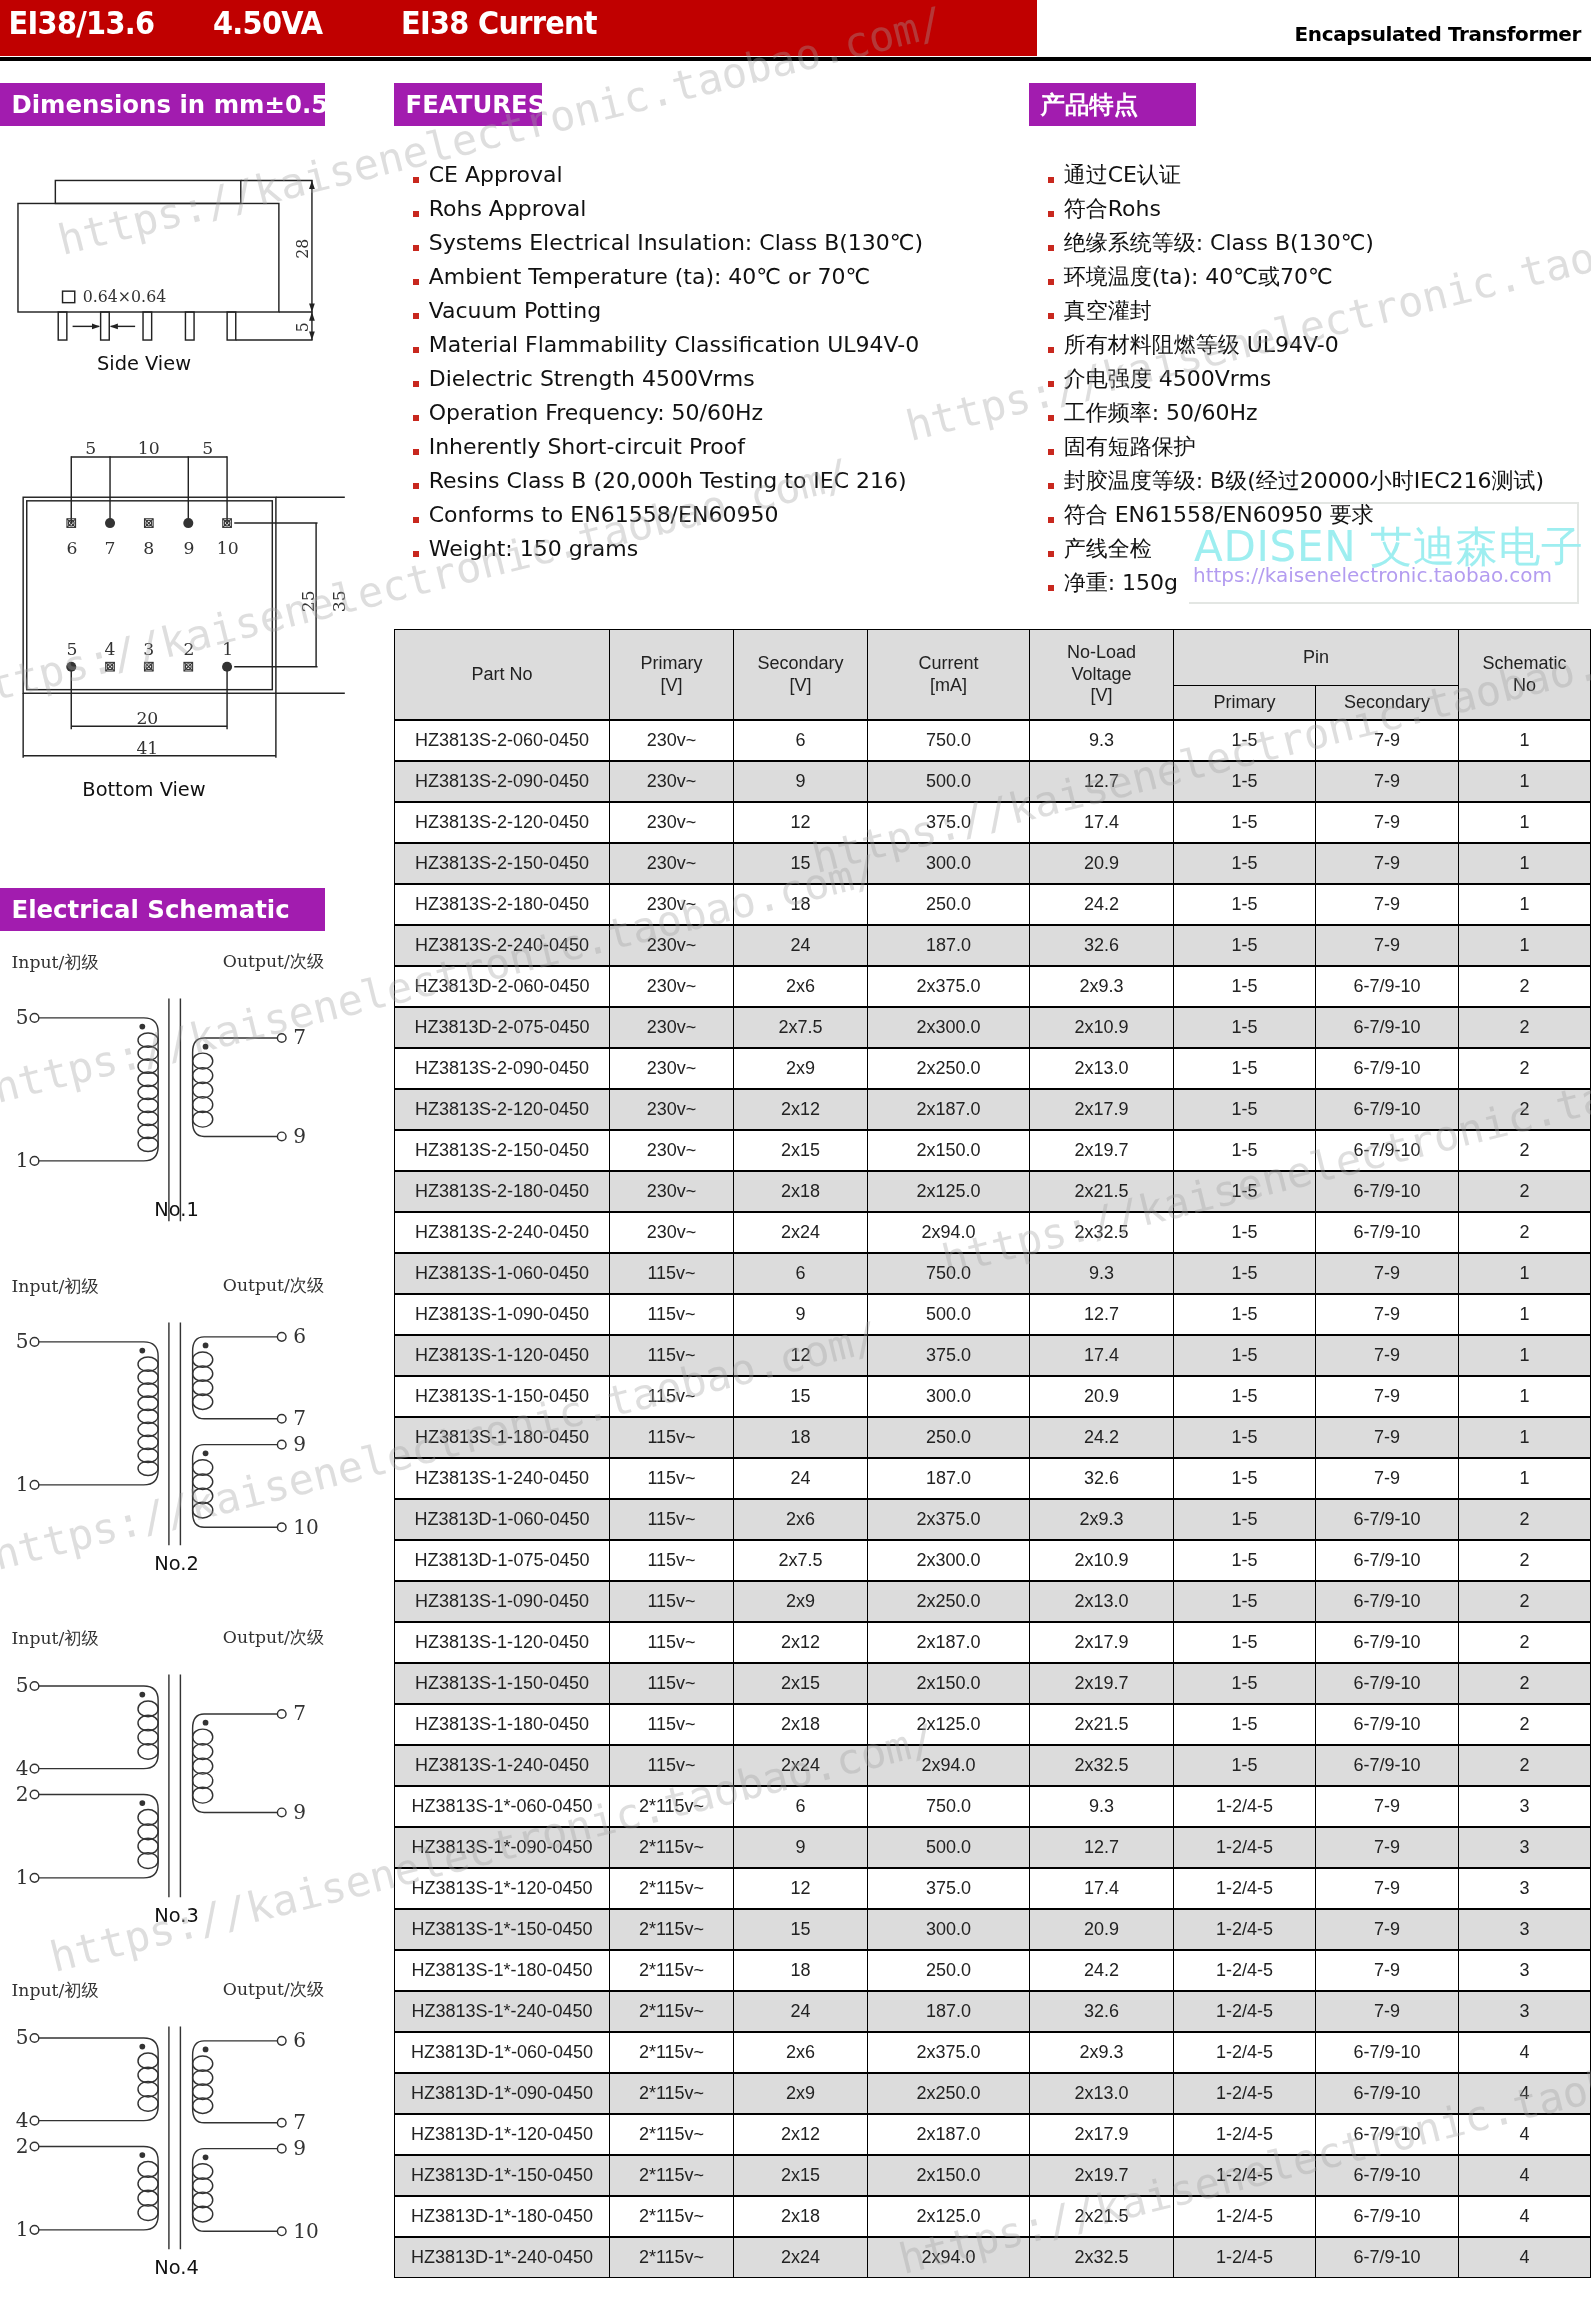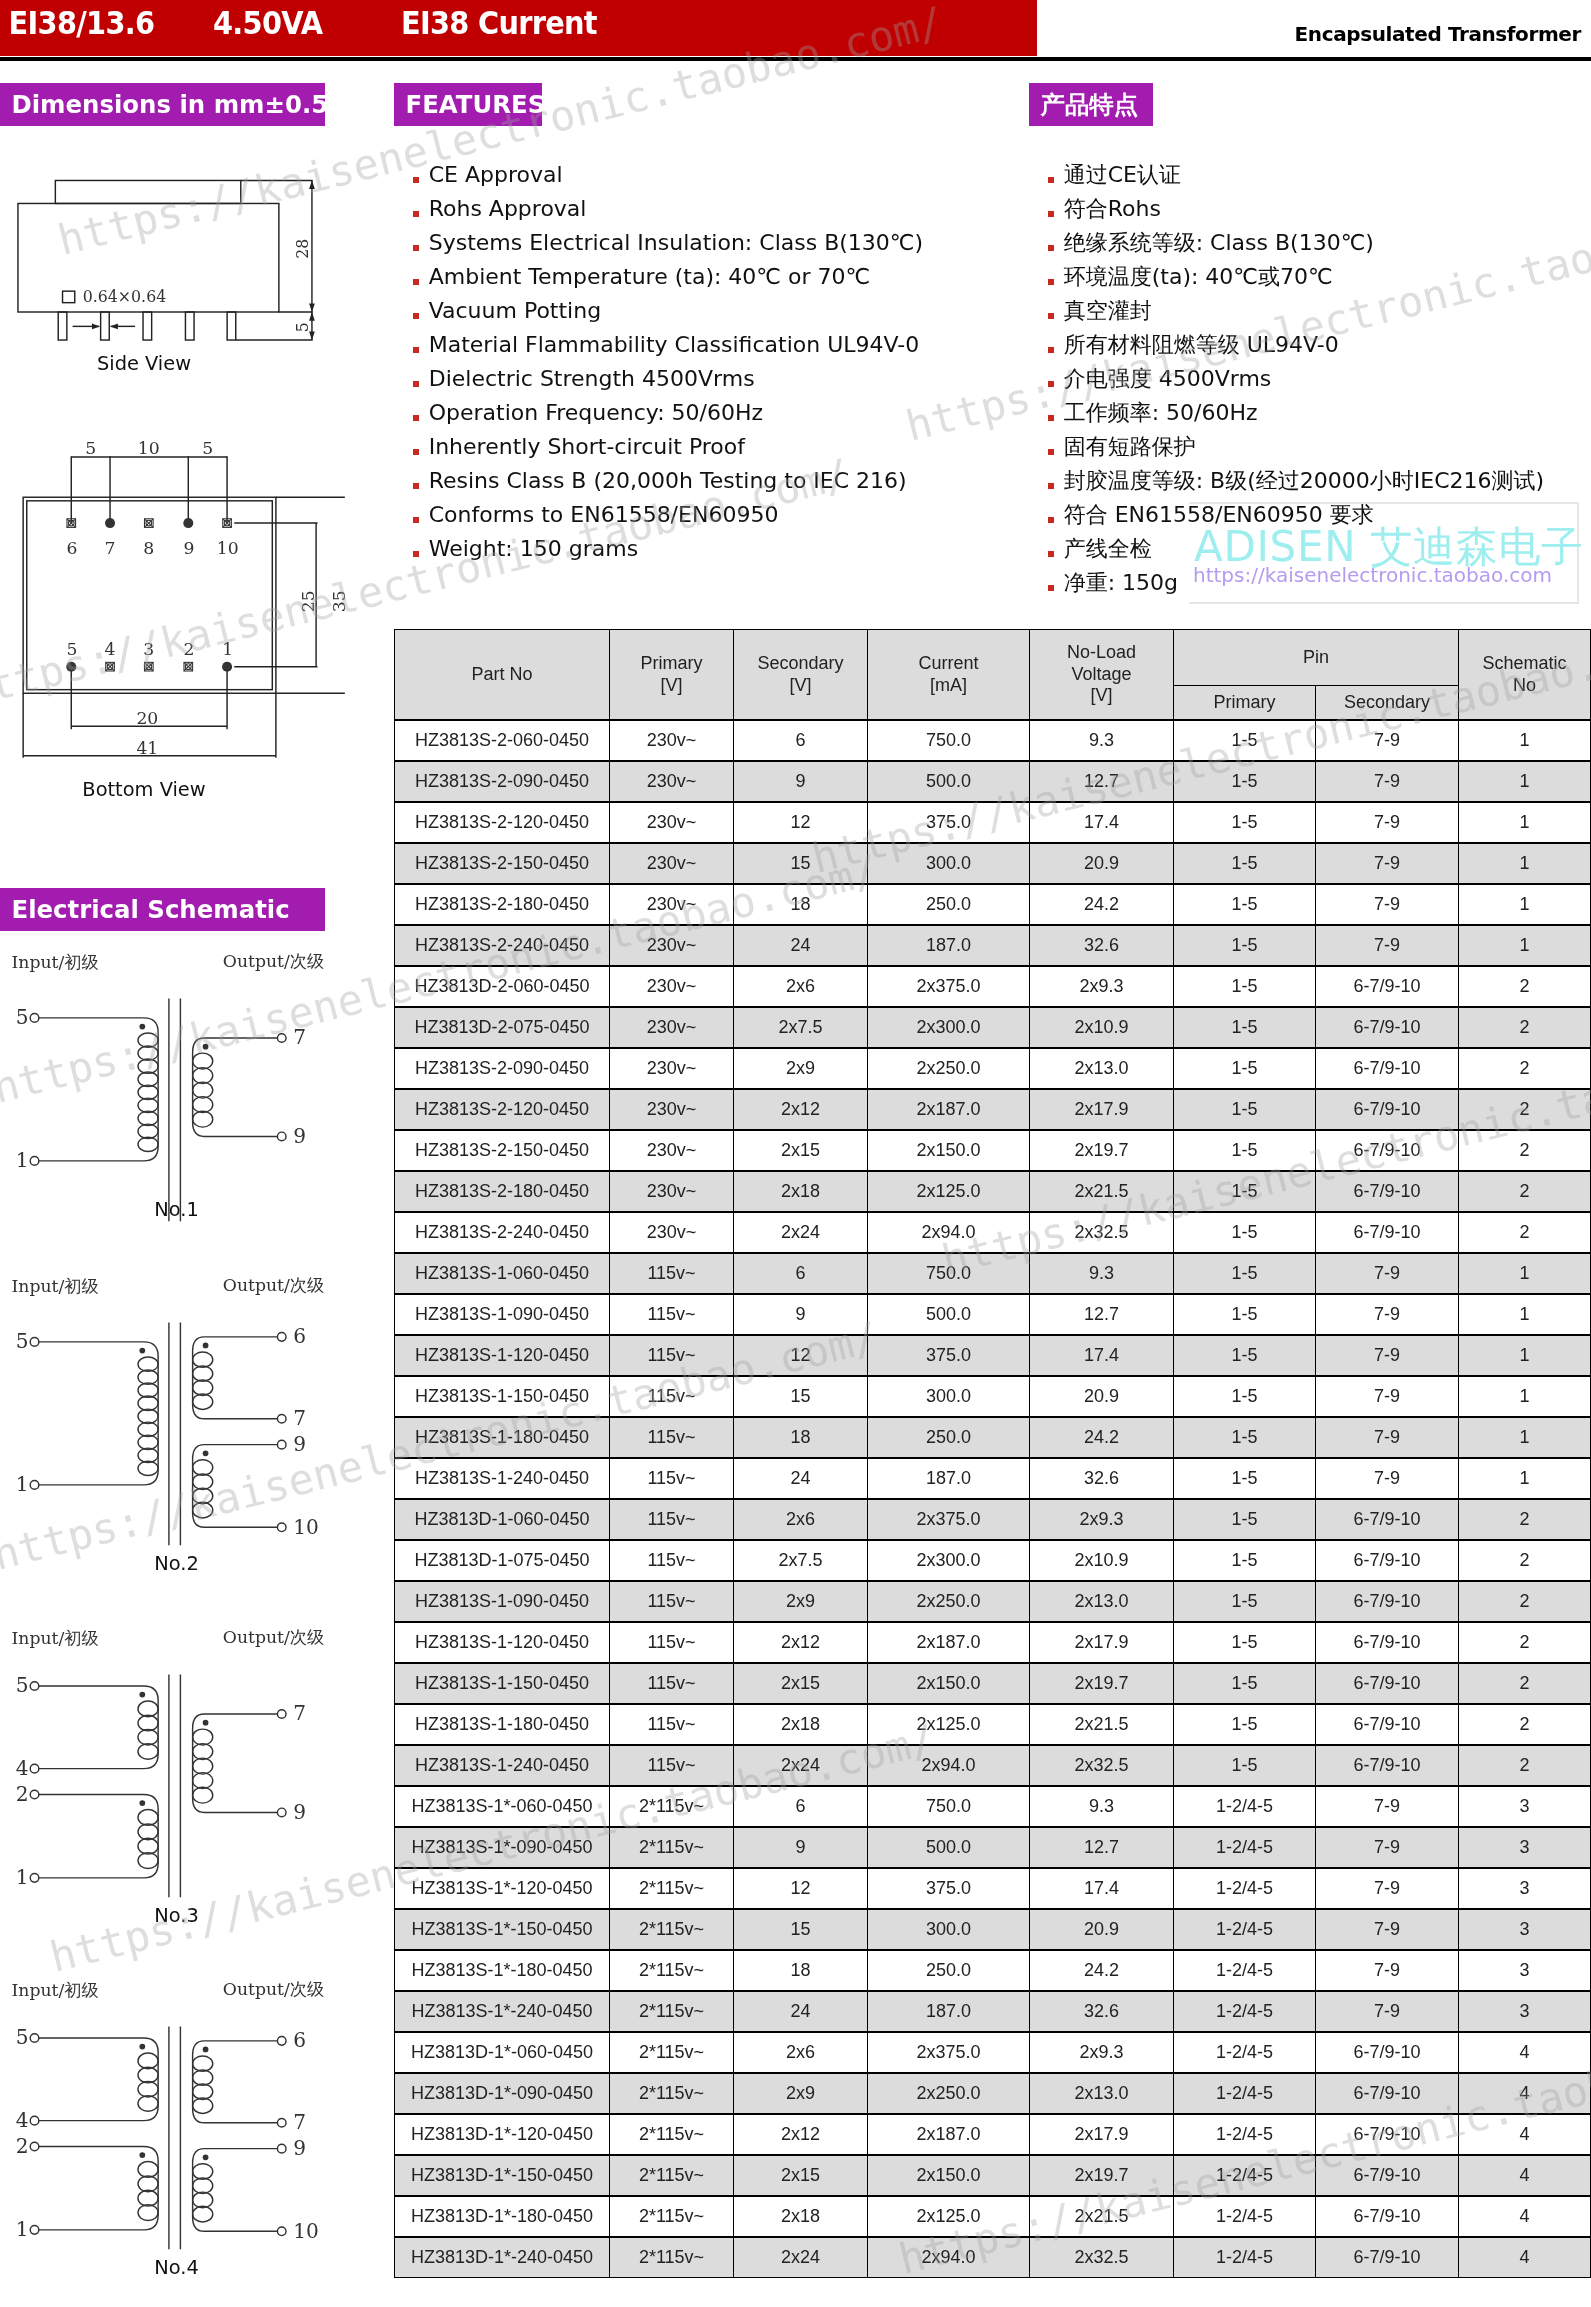--- a/index.html
+++ b/index.html
@@ -36,21 +36,21 @@
 <div id="top-bar" class="abs redbar">
   <span style="left:8.6px">EI38/13.6</span>
   <span style="left:213px">4.50VA</span>
   <span style="left:401px">EI38 Current</span>
 </div>
 <div id="top-title-right" class="abs">Encapsulated Transformer</div>
 <div id="top-rule" class="abs"></div>
 
 <div class="abs sec-head" style="left:0;top:83px;width:325px;">Dimensions in mm±0.5</div>
 <div class="abs sec-head" style="left:394px;top:83px;width:148px;">FEATURES</div>
-<div class="abs sec-head" style="left:1029px;top:83px;width:124px;">产品特点</div>
+<div class="abs sec-head" style="left:1029px;top:83px;width:167px;">产品特点</div>
 <div class="abs sec-head" style="left:0;top:888px;width:325px;">Electrical Schematic</div>
 
 <ul class="abs feat-list" id="feat-en" style="left:394px;top:142px;">
     <li><span class="bullet"></span><span>CE Approval</span></li>
     <li><span class="bullet"></span><span>Rohs Approval</span></li>
     <li><span class="bullet"></span><span>Systems Electrical Insulation: Class B(130℃)</span></li>
     <li><span class="bullet"></span><span>Ambient Temperature (ta): 40℃ or 70℃</span></li>
     <li><span class="bullet"></span><span>Vacuum Potting</span></li>
     <li><span class="bullet"></span><span>Material Flammability Classification UL94V-0</span></li>
     <li><span class="bullet"></span><span>Dielectric Strength 4500Vrms</span></li>

